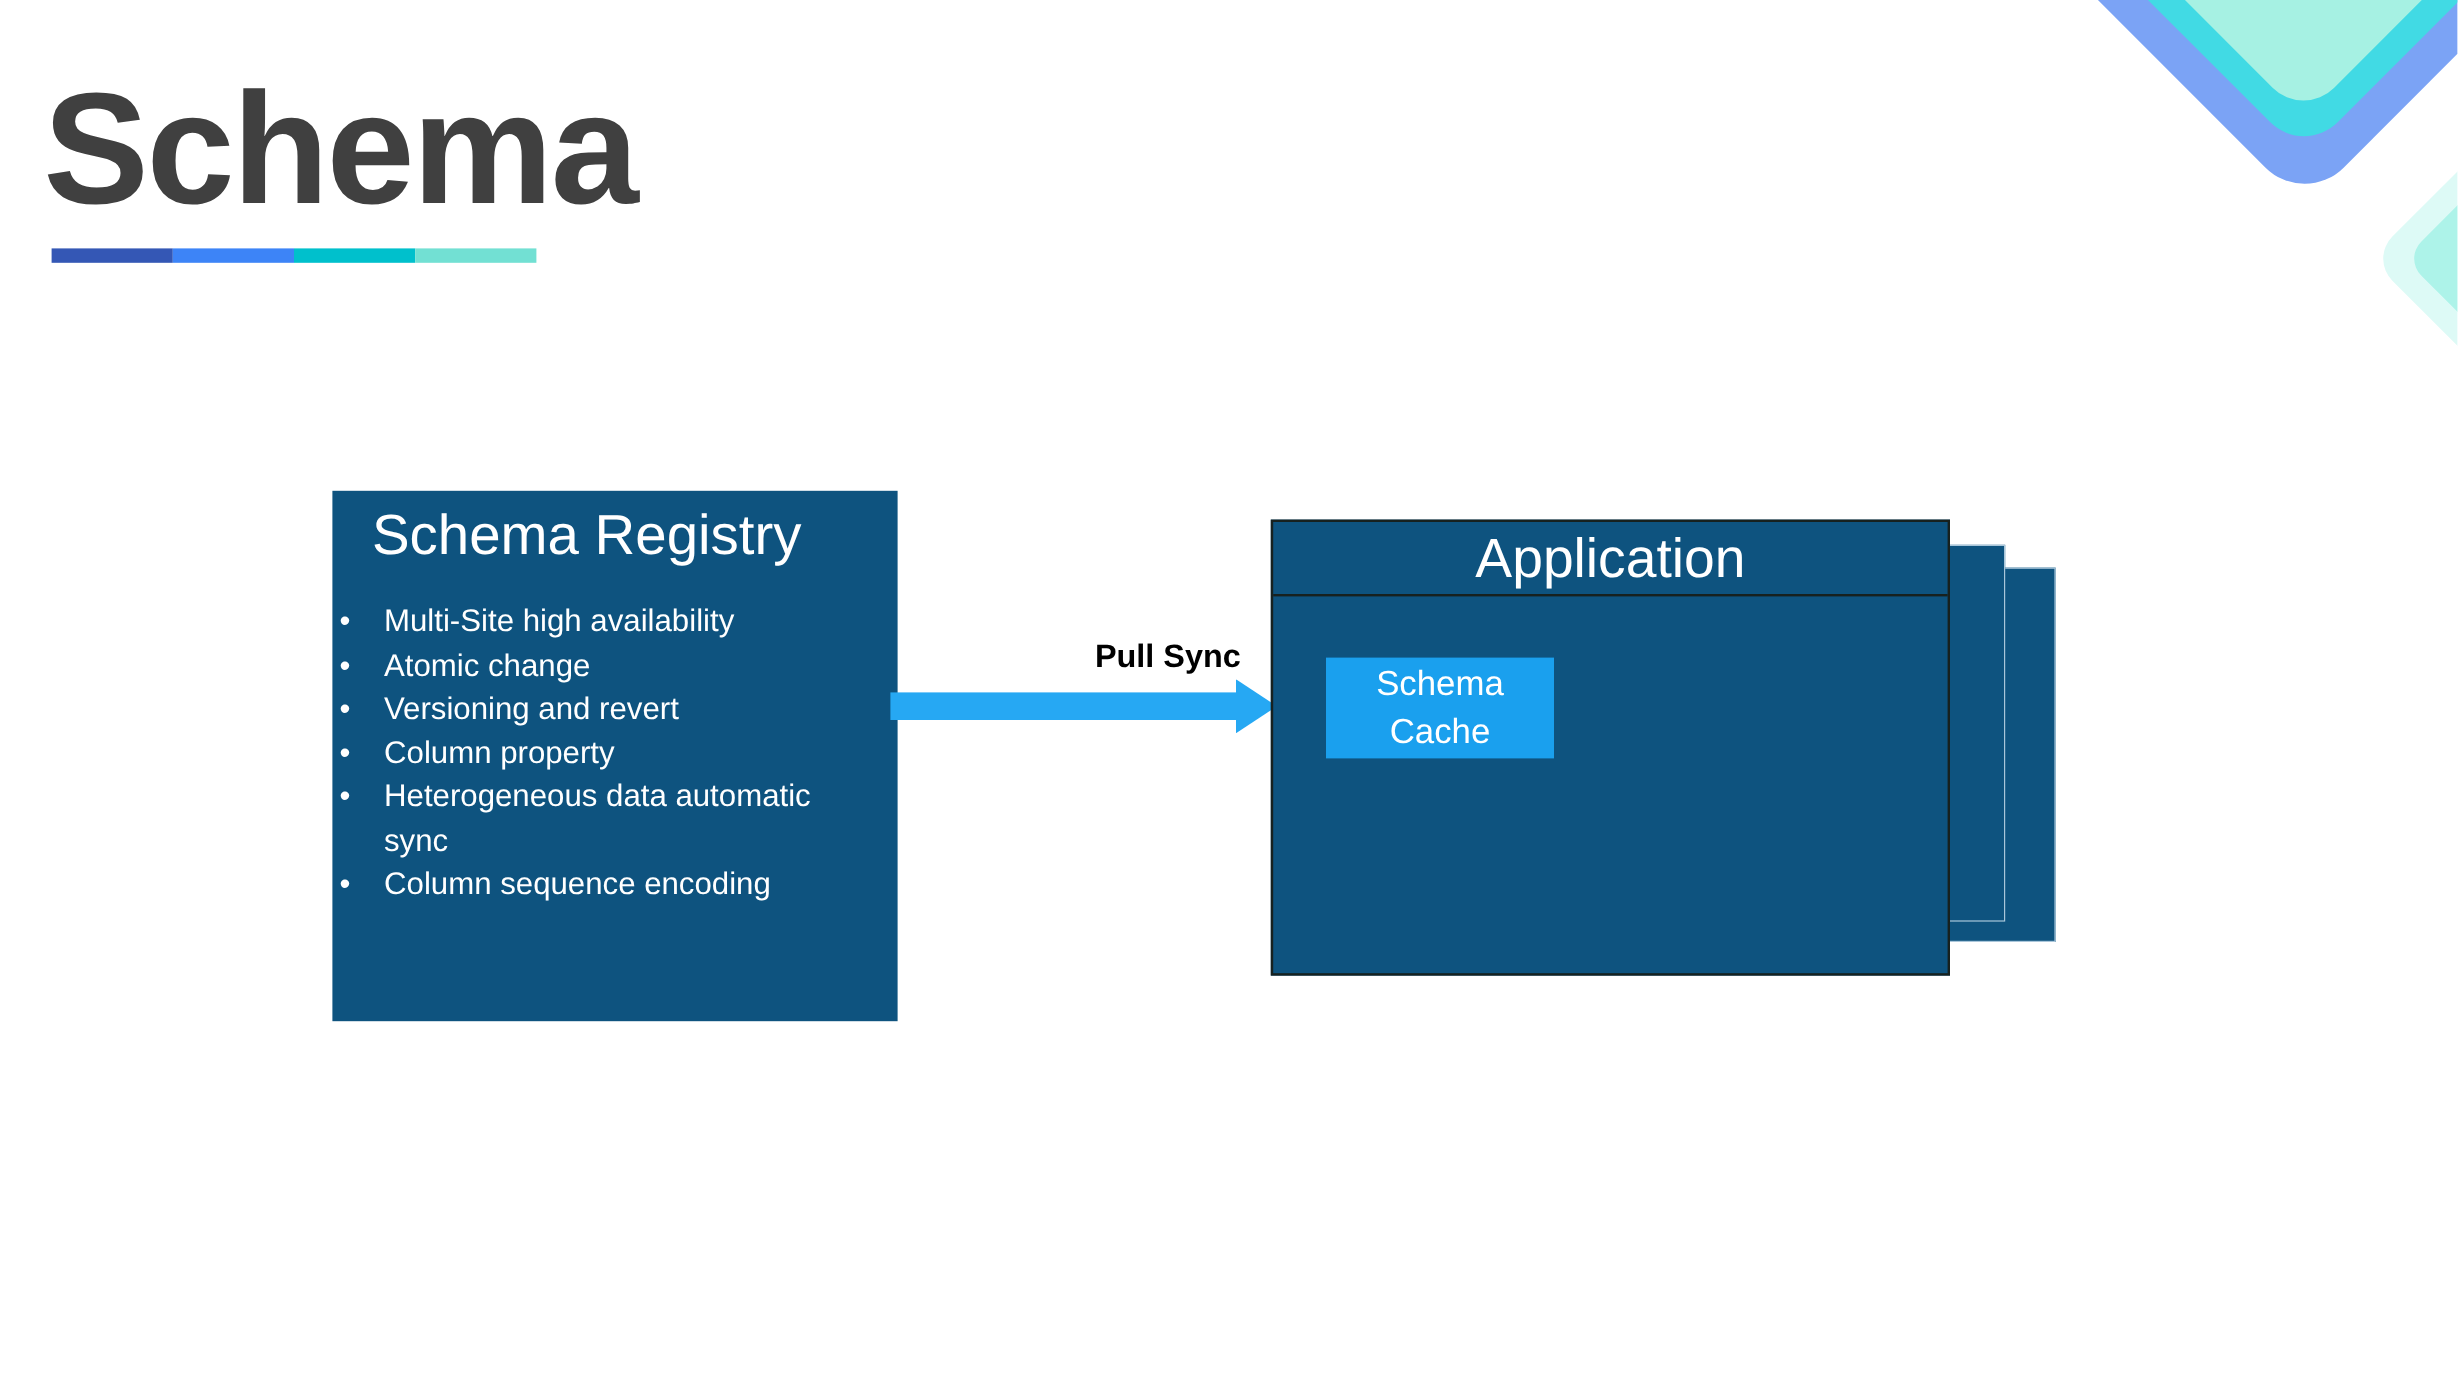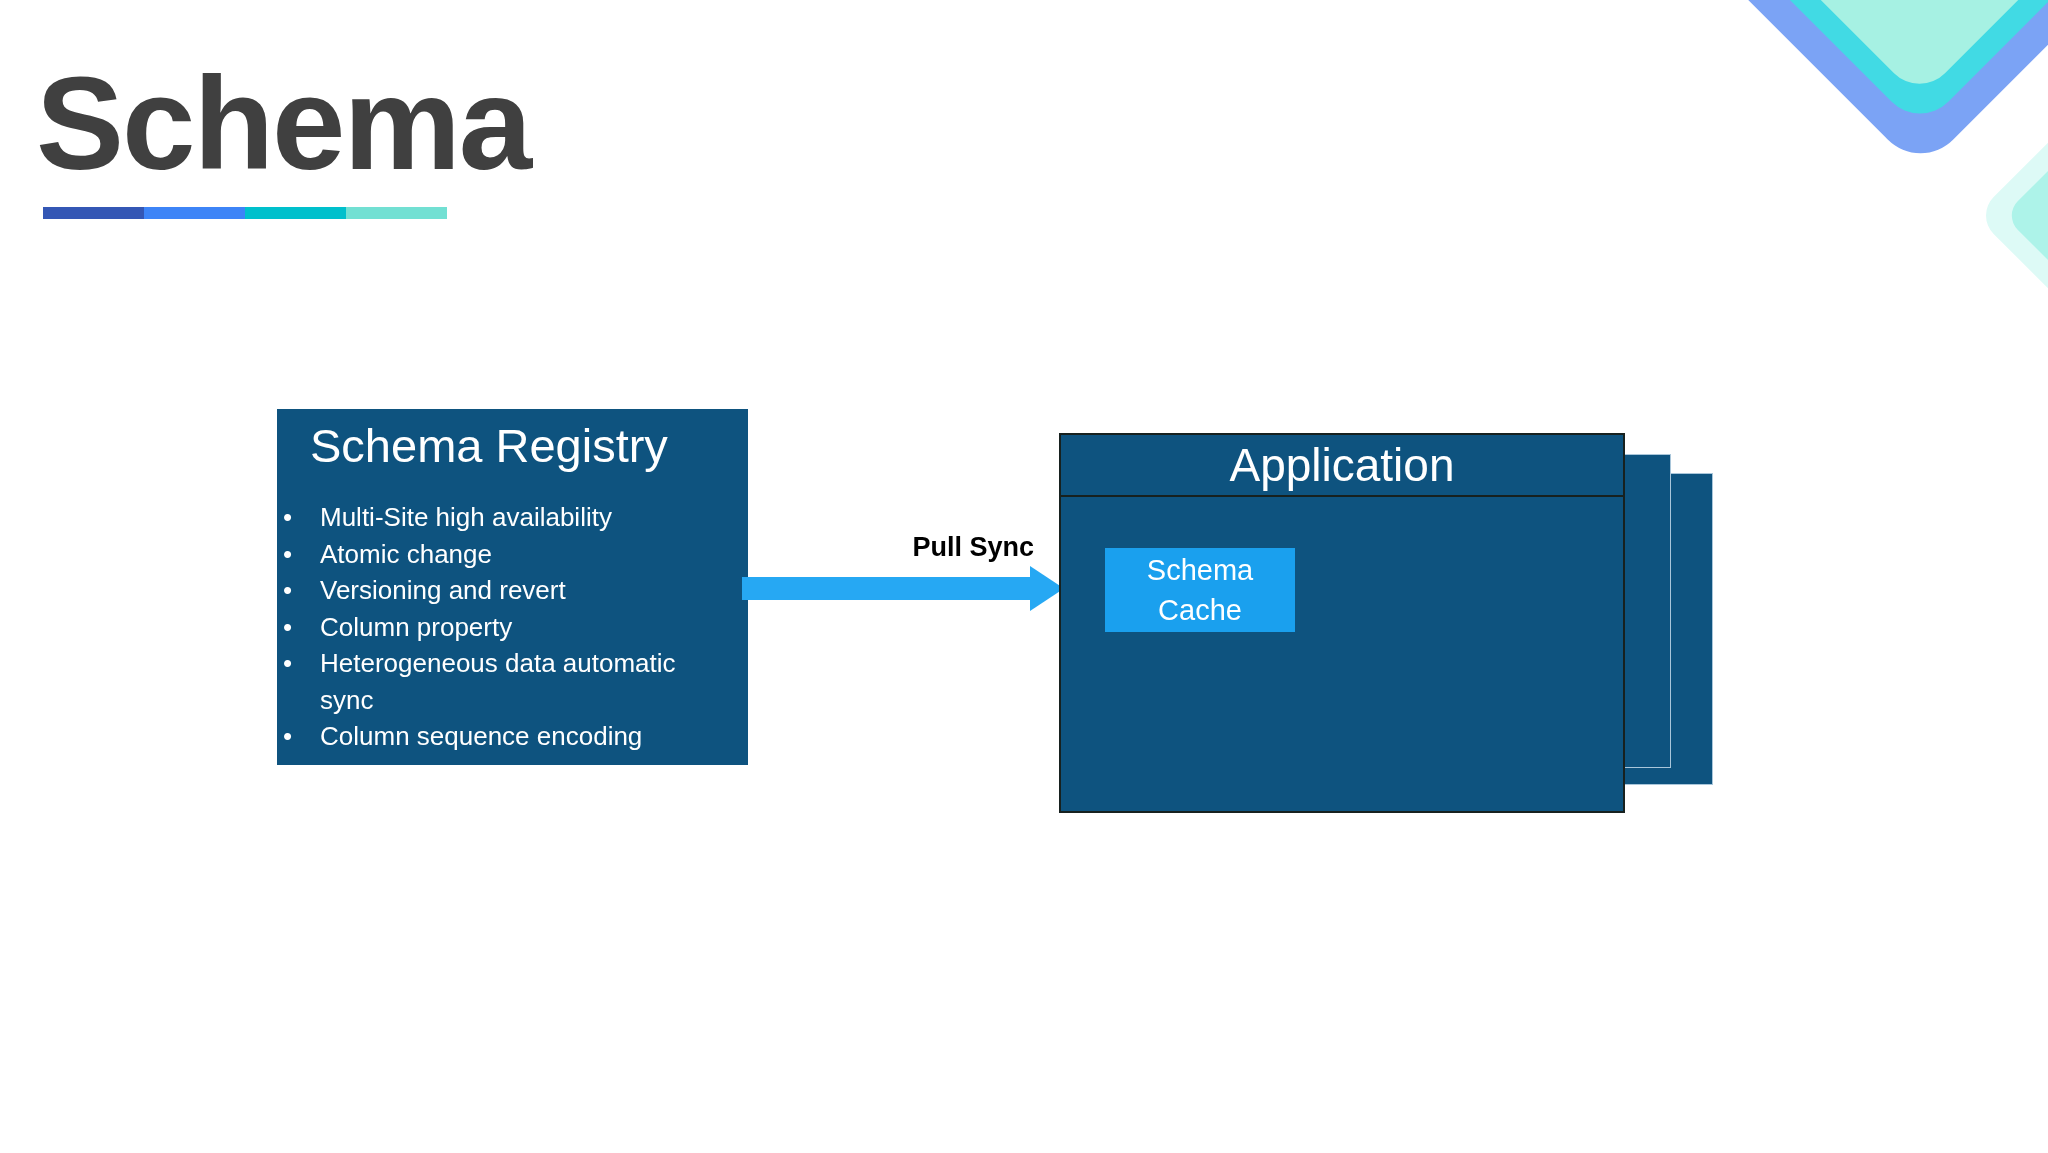--- a/index.html
+++ b/index.html
@@ -26,21 +26,21 @@
     position:absolute; left:36px; top:58px;
     font-size:132px; font-weight:bold; line-height:1;
     letter-spacing:-2px;
   }
   .accent-bar { position:absolute; left:43px; top:207px; font-size:0; }
   .accent-bar span { display:inline-block; width:101px; height:12px; }
 
   
   .registry-box {
     position:absolute; left:277px; top:409px;
-    width:471px; height:356px;
+    width:471px; height:442px;
     color:#ffffff;
     padding:10px 18px 16px 0;
   }
   .registry-title {
     margin-left:33px;
     font-size:47px; font-weight:normal; line-height:1.15;
     white-space:nowrap;
   }
   .registry-list {
     list-style:none;

